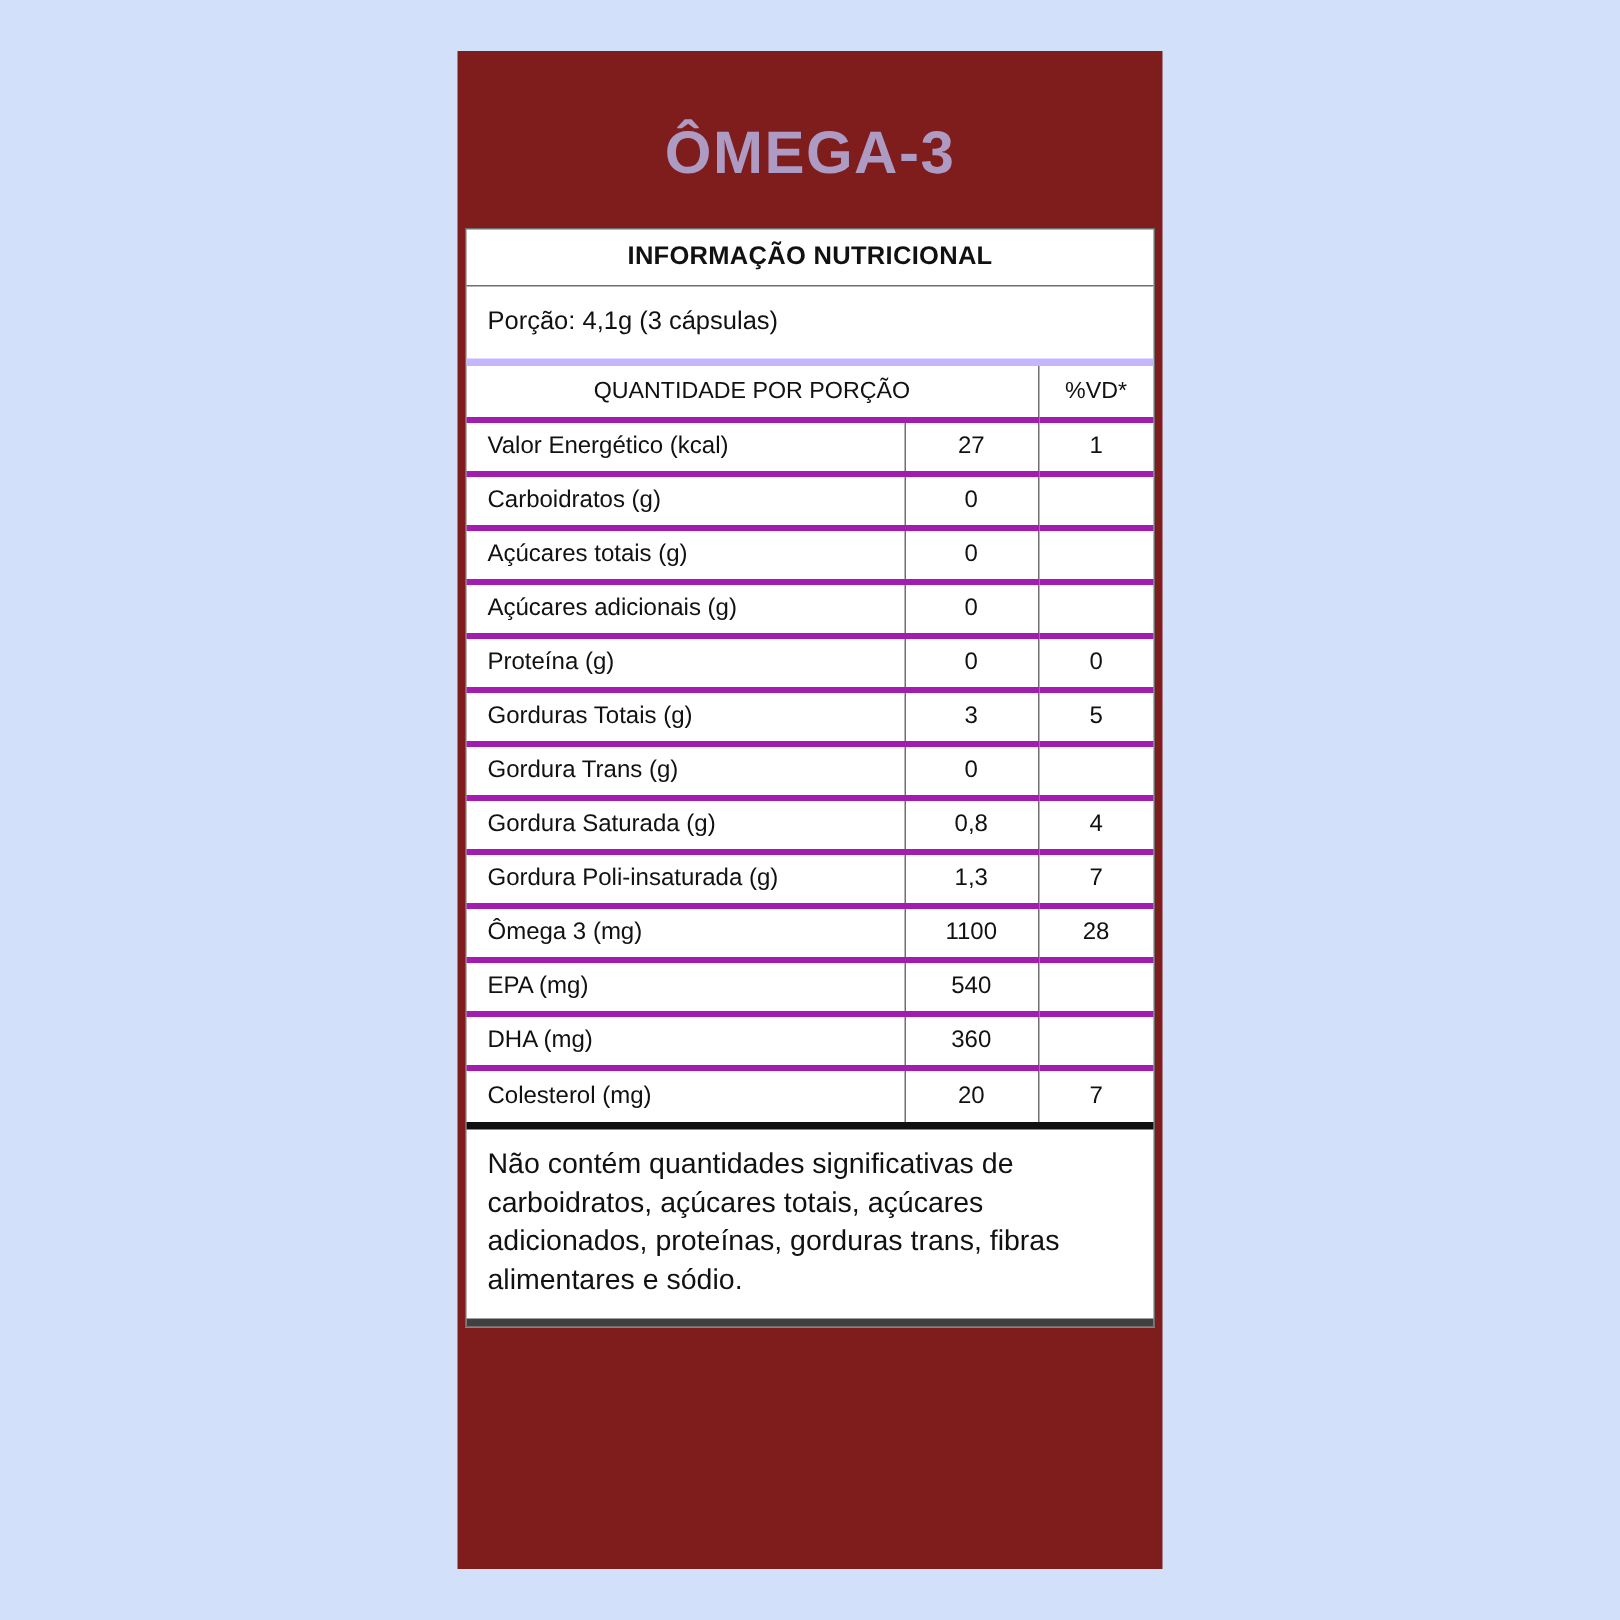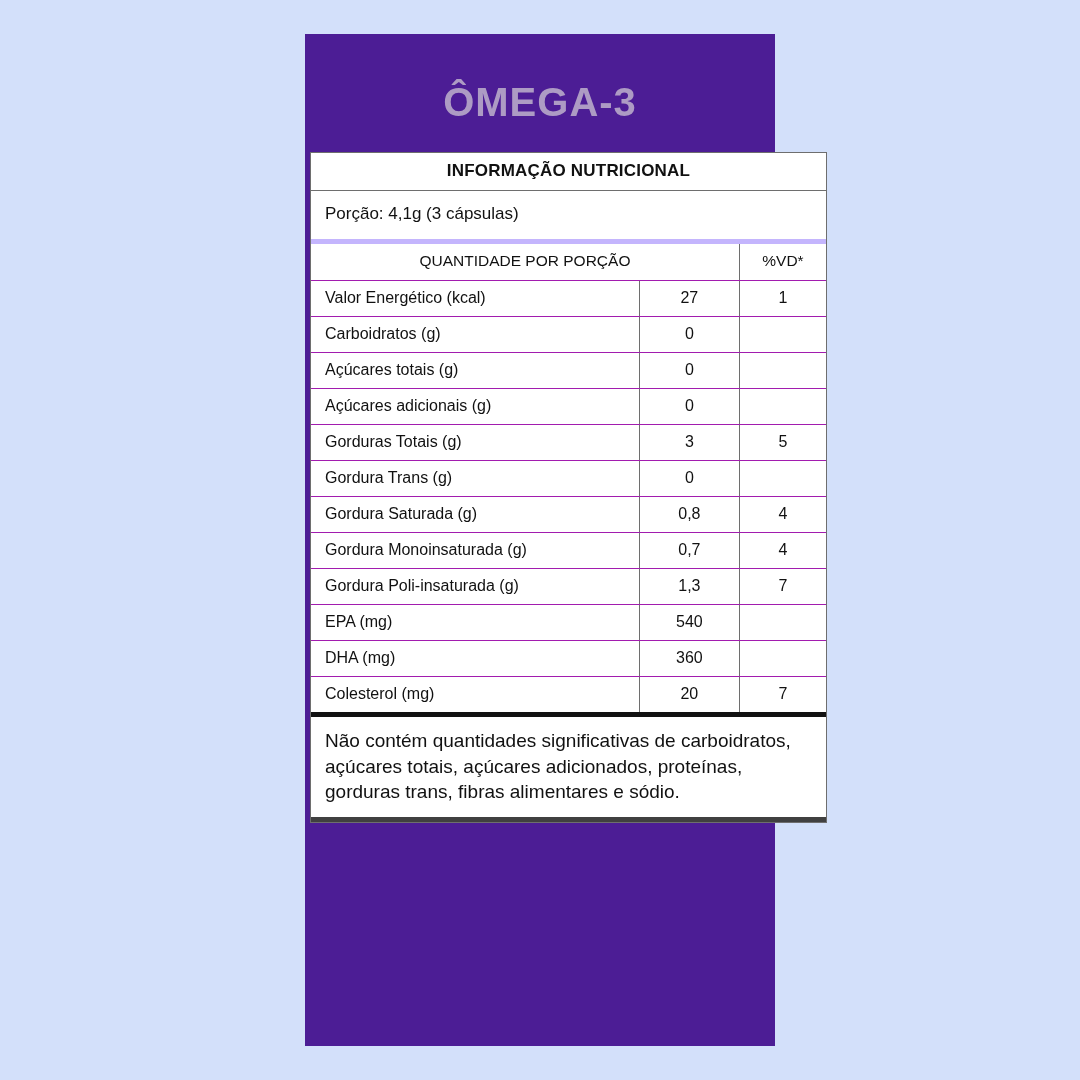--- a/index.html
+++ b/index.html
@@ -42,21 +42,21 @@
     padding-top: 48px;
     line-height: 1;
     user-select: none;
   }
 
   
   .nutri-box {
     position: absolute;
     left: 5px;
     top: 118px;
-    width: 517px;
+    width: 460px;
     border: 1px solid #6e6e6e;
     background: #fff;
   }
 
   .nf-title {
     text-align: center;
     font-size: 17px;
     font-weight: bold;
     color: #111;
     letter-spacing: 0.2px;
@@ -76,21 +76,21 @@
     width: 100%;
     border-collapse: collapse;
     table-layout: fixed;
   }
   table.nf-table col.c-name   { width: 292px; }
   table.nf-table col.c-amount { width: 89px;  }
   table.nf-table col.c-vd     { width: 77px;  }
 
   table.nf-table th,
   table.nf-table td {
-    border-bottom: 1px solid #a21caf;
+    border-bottom: 4px solid #a21caf;
     color: #111;
     font-weight: normal;
     vertical-align: middle;
     height: 36px;
   }
 
   
   tr.nf-head th.h-qty {
     text-align: center;
     font-size: 15.5px;
@@ -150,21 +150,21 @@
     line-height: 1.35;
     color: #111;
     padding: 11px 14px 13px 14px;
   }
 </style>
 </head>
 <body style="background: rgb(211, 224, 250);">
 
 <div class="stage">
 
-  <div class="card" style="background: #4c1d95;">
+  <div class="card" style="background: #7f1d1d;">
 
     <div class="product-title" style="color: rgb(173, 155, 196);">ÔMEGA-3</div>
 
     <div class="nutri-box">
 
       <div class="nf-title">INFORMAÇÃO NUTRICIONAL</div>
 
       <div class="nf-portion">Porção: 4,1g (3 cápsulas)</div>
 
       <table class="nf-table">
@@ -194,45 +194,50 @@
               <td class="n-name ind-1">Açúcares totais (g)</td>
               <td class="n-amount">0</td>
               <td class="n-vd "></td>
             </tr>
             <tr class="nf-row">
               <td class="n-name ind-2">Açúcares adicionais (g)</td>
               <td class="n-amount">0</td>
               <td class="n-vd "></td>
             </tr>
             <tr class="nf-row">
+              <td class="n-name ind-0">Proteína (g)</td>
+              <td class="n-amount">0</td>
+              <td class="n-vd">0</td>
+            </tr>
+            <tr class="nf-row">
               <td class="n-name ind-0">Gorduras Totais (g)</td>
               <td class="n-amount">3</td>
               <td class="n-vd">5</td>
             </tr>
             <tr class="nf-row">
               <td class="n-name ind-1">Gordura Trans (g)</td>
               <td class="n-amount">0</td>
               <td class="n-vd "></td>
             </tr>
             <tr class="nf-row">
               <td class="n-name ind-1">Gordura Saturada (g)</td>
               <td class="n-amount">0,8</td>
               <td class="n-vd">4</td>
             </tr>
             <tr class="nf-row">
-              <td class="n-name ind-1">Gordura Monoinsaturada (g)</td>
-              <td class="n-amount">0,7</td>
-              <td class="n-vd">4</td>
-            </tr>
-            <tr class="nf-row">
               <td class="n-name ind-1">Gordura Poli-insaturada (g)</td>
               <td class="n-amount">1,3</td>
               <td class="n-vd">7</td>
             </tr>
             <tr class="nf-row">
+              <td class="n-name ind-2">Ômega 3 (mg)</td>
+              <td class="n-amount">1100</td>
+              <td class="n-vd">28</td>
+            </tr>
+            <tr class="nf-row">
               <td class="n-name ind-3">EPA (mg)</td>
               <td class="n-amount">540</td>
               <td class="n-vd "></td>
             </tr>
             <tr class="nf-row">
               <td class="n-name ind-3">DHA (mg)</td>
               <td class="n-amount">360</td>
               <td class="n-vd "></td>
             </tr>
             <tr class="nf-row">

